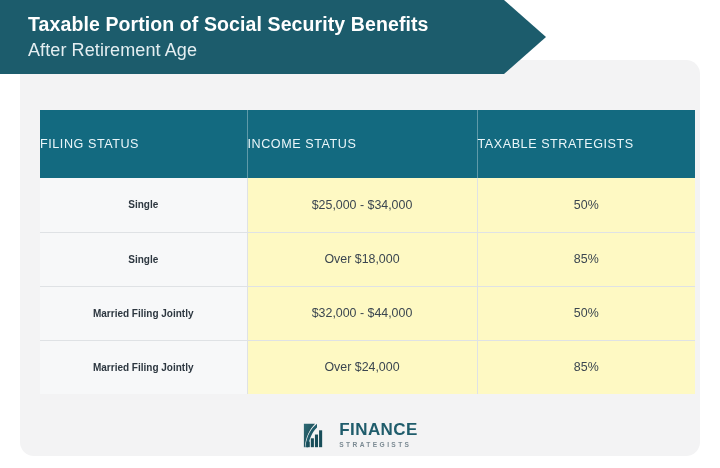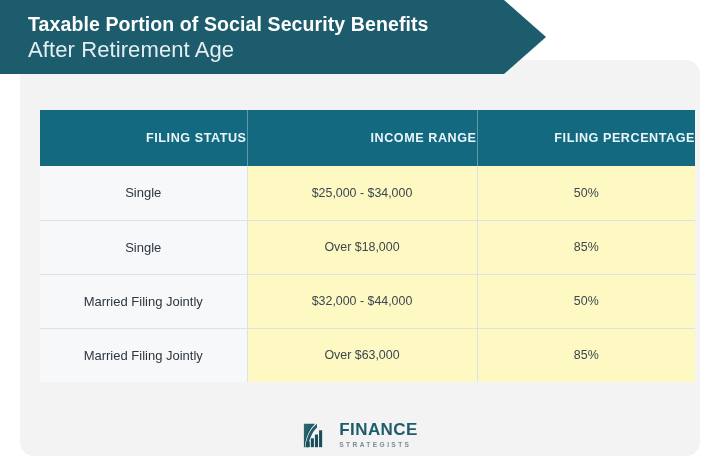--- a/index.html
+++ b/index.html
@@ -55,21 +55,21 @@
   .banner-title {
     color: #ffffff;
     font-size: 19.5px;
     font-weight: bold;
     letter-spacing: 0.1px;
     line-height: 25px;
     white-space: nowrap;
   }
   .banner-subtitle {
     color: #e4eef1;
-    font-size: 22px;
+    font-size: 18px;
     font-weight: normal;
     letter-spacing: 0.1px;
     line-height: 26px;
     white-space: nowrap;
   }
 
   
   .table-wrap {
     position: absolute;
     left: 40px;
@@ -82,24 +82,24 @@
     table-layout: fixed;
   }
   table.data-table col.c1 { width: 207px; }
   table.data-table col.c2 { width: 230px; }
   table.data-table col.c3 { width: 218px; }
 
   thead th {
     background: #136a80;
     color: #eaf6f9;
     font-size: 12.6px;
-    font-weight: bold;
+    font-weight: normal;
     letter-spacing: 0.55px;
-    text-align: right;
-    height: 56px;
+    text-align: left;
+    height: 68px;
     padding: 0;
     border-right: 1px solid #5f9aa9;
     box-sizing: border-box;
   }
   thead th:last-child { border-right: none; }
 
   tbody td {
     height: 54px;
     padding: 0 6px;
     text-align: center;
@@ -109,23 +109,23 @@
     border-bottom: 1px solid #dfe2e5;
     border-right: 1px solid #dfe2e5;
     box-sizing: border-box;
     vertical-align: middle;
   }
   tbody td:last-child { border-right: none; text-align: center; }
   tbody tr:last-child td { border-bottom: none; }
 
   tbody td.col-status {
     background: #f7f8f9;
-    font-weight: normal;
+    font-weight: bold;
     color: #2d3740;
-    font-size: 13px;
+    font-size: 10px;
   }
 
   
   .logo {
     position: absolute;
     left: 0;
     right: 0;
     bottom: 18px;
     display: flex;
     align-items: center;
@@ -176,43 +176,43 @@
   <div class="table-wrap">
     <table class="data-table">
       <colgroup>
         <col class="c1">
         <col class="c2">
         <col class="c3">
       </colgroup>
       <thead>
         <tr>
           <th>FILING STATUS</th>
-          <th>INCOME RANGE</th>
-          <th>FILING PERCENTAGE</th>
+          <th>INCOME STATUS</th>
+          <th>TAXABLE STRATEGISTS</th>
         </tr>
       </thead>
       <tbody>
         <tr>
           <td class="col-status">Single</td>
           <td>$25,000 - $34,000</td>
           <td>50%</td>
         </tr>
         <tr>
           <td class="col-status">Single</td>
           <td>Over $18,000</td>
           <td>85%</td>
         </tr>
         <tr>
           <td class="col-status">Married Filing Jointly</td>
           <td>$32,000 - $44,000</td>
           <td>50%</td>
         </tr>
         <tr>
           <td class="col-status">Married Filing Jointly</td>
-          <td>Over $63,000</td>
+          <td>Over $24,000</td>
           <td>85%</td>
         </tr>
       </tbody>
     </table>
   </div>
 
   <div class="logo">
     <svg class="logo-mark" viewBox="0 0 32 32">
       <defs>
         <linearGradient id="swoosh" x1="0" y1="0" x2="1" y2="1">

